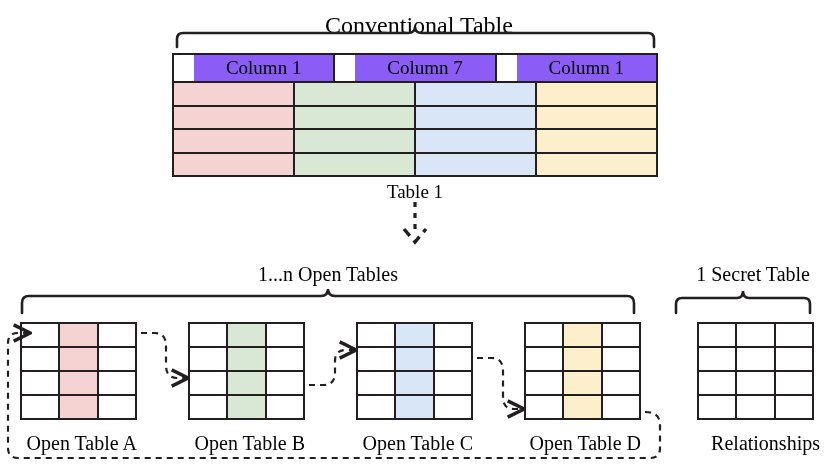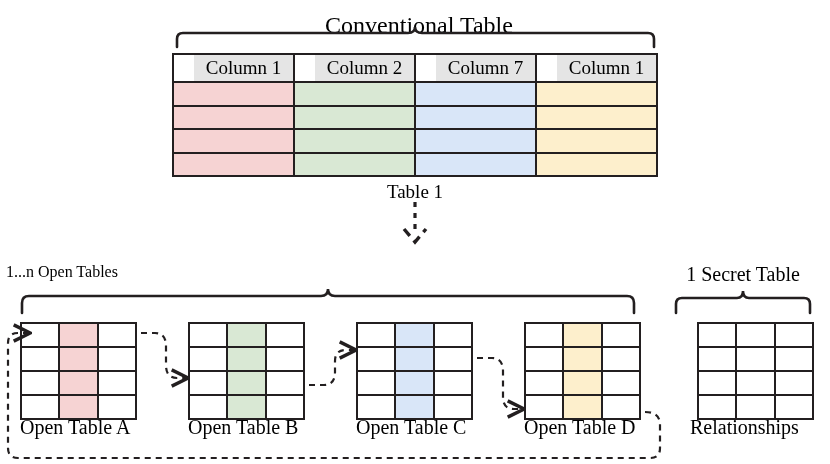--- a/index.html
+++ b/index.html
@@ -3,62 +3,61 @@
 <meta charset="utf-8">
 <style>
   html,body{margin:0;padding:0;background:#ffffff;}
   body{width:830px;height:464px;position:relative;overflow:hidden;
        font-family:"Liberation Serif","DejaVu Serif",serif;color:#000;}
   .stage{position:absolute;inset:0;width:830px;height:464px;}
 
   .lbl{position:absolute;white-space:nowrap;line-height:1;}
   .title-top{font-size:24px;left:8px;right:0;text-align:center;top:4px;margin-top:9px;}
   .lbl-table1{font-size:19px;left:0;right:0;text-align:center;top:182px;}
-  .lbl-open-group{font-size:16px;top:264px;left:6px;width:612px;}
-  .lbl-secret-group{font-size:20px;top:264px;left:676px;width:134px;text-align:center;}
+  .lbl-open-group{font-size:20px;top:264px;left:22px;width:612px;text-align:center;}
+  .lbl-secret-group{font-size:20px;top:264px;left:676px;width:134px;text-align:right;}
 
   
   .big-table{position:absolute;left:172px;top:53px;width:486px;height:124px;
              border:2px solid #231f20;box-sizing:border-box;
              display:flex;flex-direction:column;}
   .big-head{display:flex;height:26px;}
   .big-head .cell{flex:1;border-right:2px solid #231f20;
         display:flex;align-items:center;justify-content:center;
-        font-size:19px;background:#e5e5e5;margin-left:20px;}
+        font-size:19px;background:#8b5cf6;margin-left:20px;}
   .big-head .cell:last-child{border-right:none;}
   .big-body{flex:1;display:flex;border-top:2px solid #231f20;}
   .big-col{flex:1;border-right:2px solid #231f20;display:flex;flex-direction:column;}
   .big-col:last-child{border-right:none;}
   .big-col .r{flex:1;border-bottom:2px solid #231f20;}
   .big-col .r:last-child{border-bottom:none;}
 
   
   .mini{position:absolute;top:322px;width:117px;height:98px;
         border:2px solid #231f20;box-sizing:border-box;display:flex;}
   .mini .mcol{flex:1;border-right:2px solid #231f20;display:flex;flex-direction:column;}
   .mini .mcol:last-child{border-right:none;}
   .mini .mcol .mr{flex:1;border-bottom:2px solid #231f20;}
   .mini .mcol .mr:last-child{border-bottom:none;}
 
-  .mini-label{position:absolute;top:416px;font-size:20px;text-align:left;white-space:nowrap;}
+  .mini-label{position:absolute;top:432px;font-size:20px;text-align:right;white-space:nowrap;}
 
   svg.overlay{position:absolute;left:0;top:0;width:830px;height:464px;overflow:visible;}
   svg.overlay *{vector-effect:non-scaling-stroke;}
 </style>
 </head>
 <body style="background: rgb(255, 255, 255);">
 
 <div class="stage">
 
   <div class="lbl title-top">Conventional Table</div>
 
   <div class="big-table">
     <div class="big-head">
       <div class="cell">Column 1</div>
-      <div class="cell">Column 2</div>
       <div class="cell">Column 7</div>
       <div class="cell">Column 1</div>
     </div>
     <div class="big-body">
       <div class="big-col" style="background: rgb(246, 211, 211);">
         <div class="r"></div>
         <div class="r"></div>
         <div class="r"></div>
         <div class="r"></div>
       </div>

